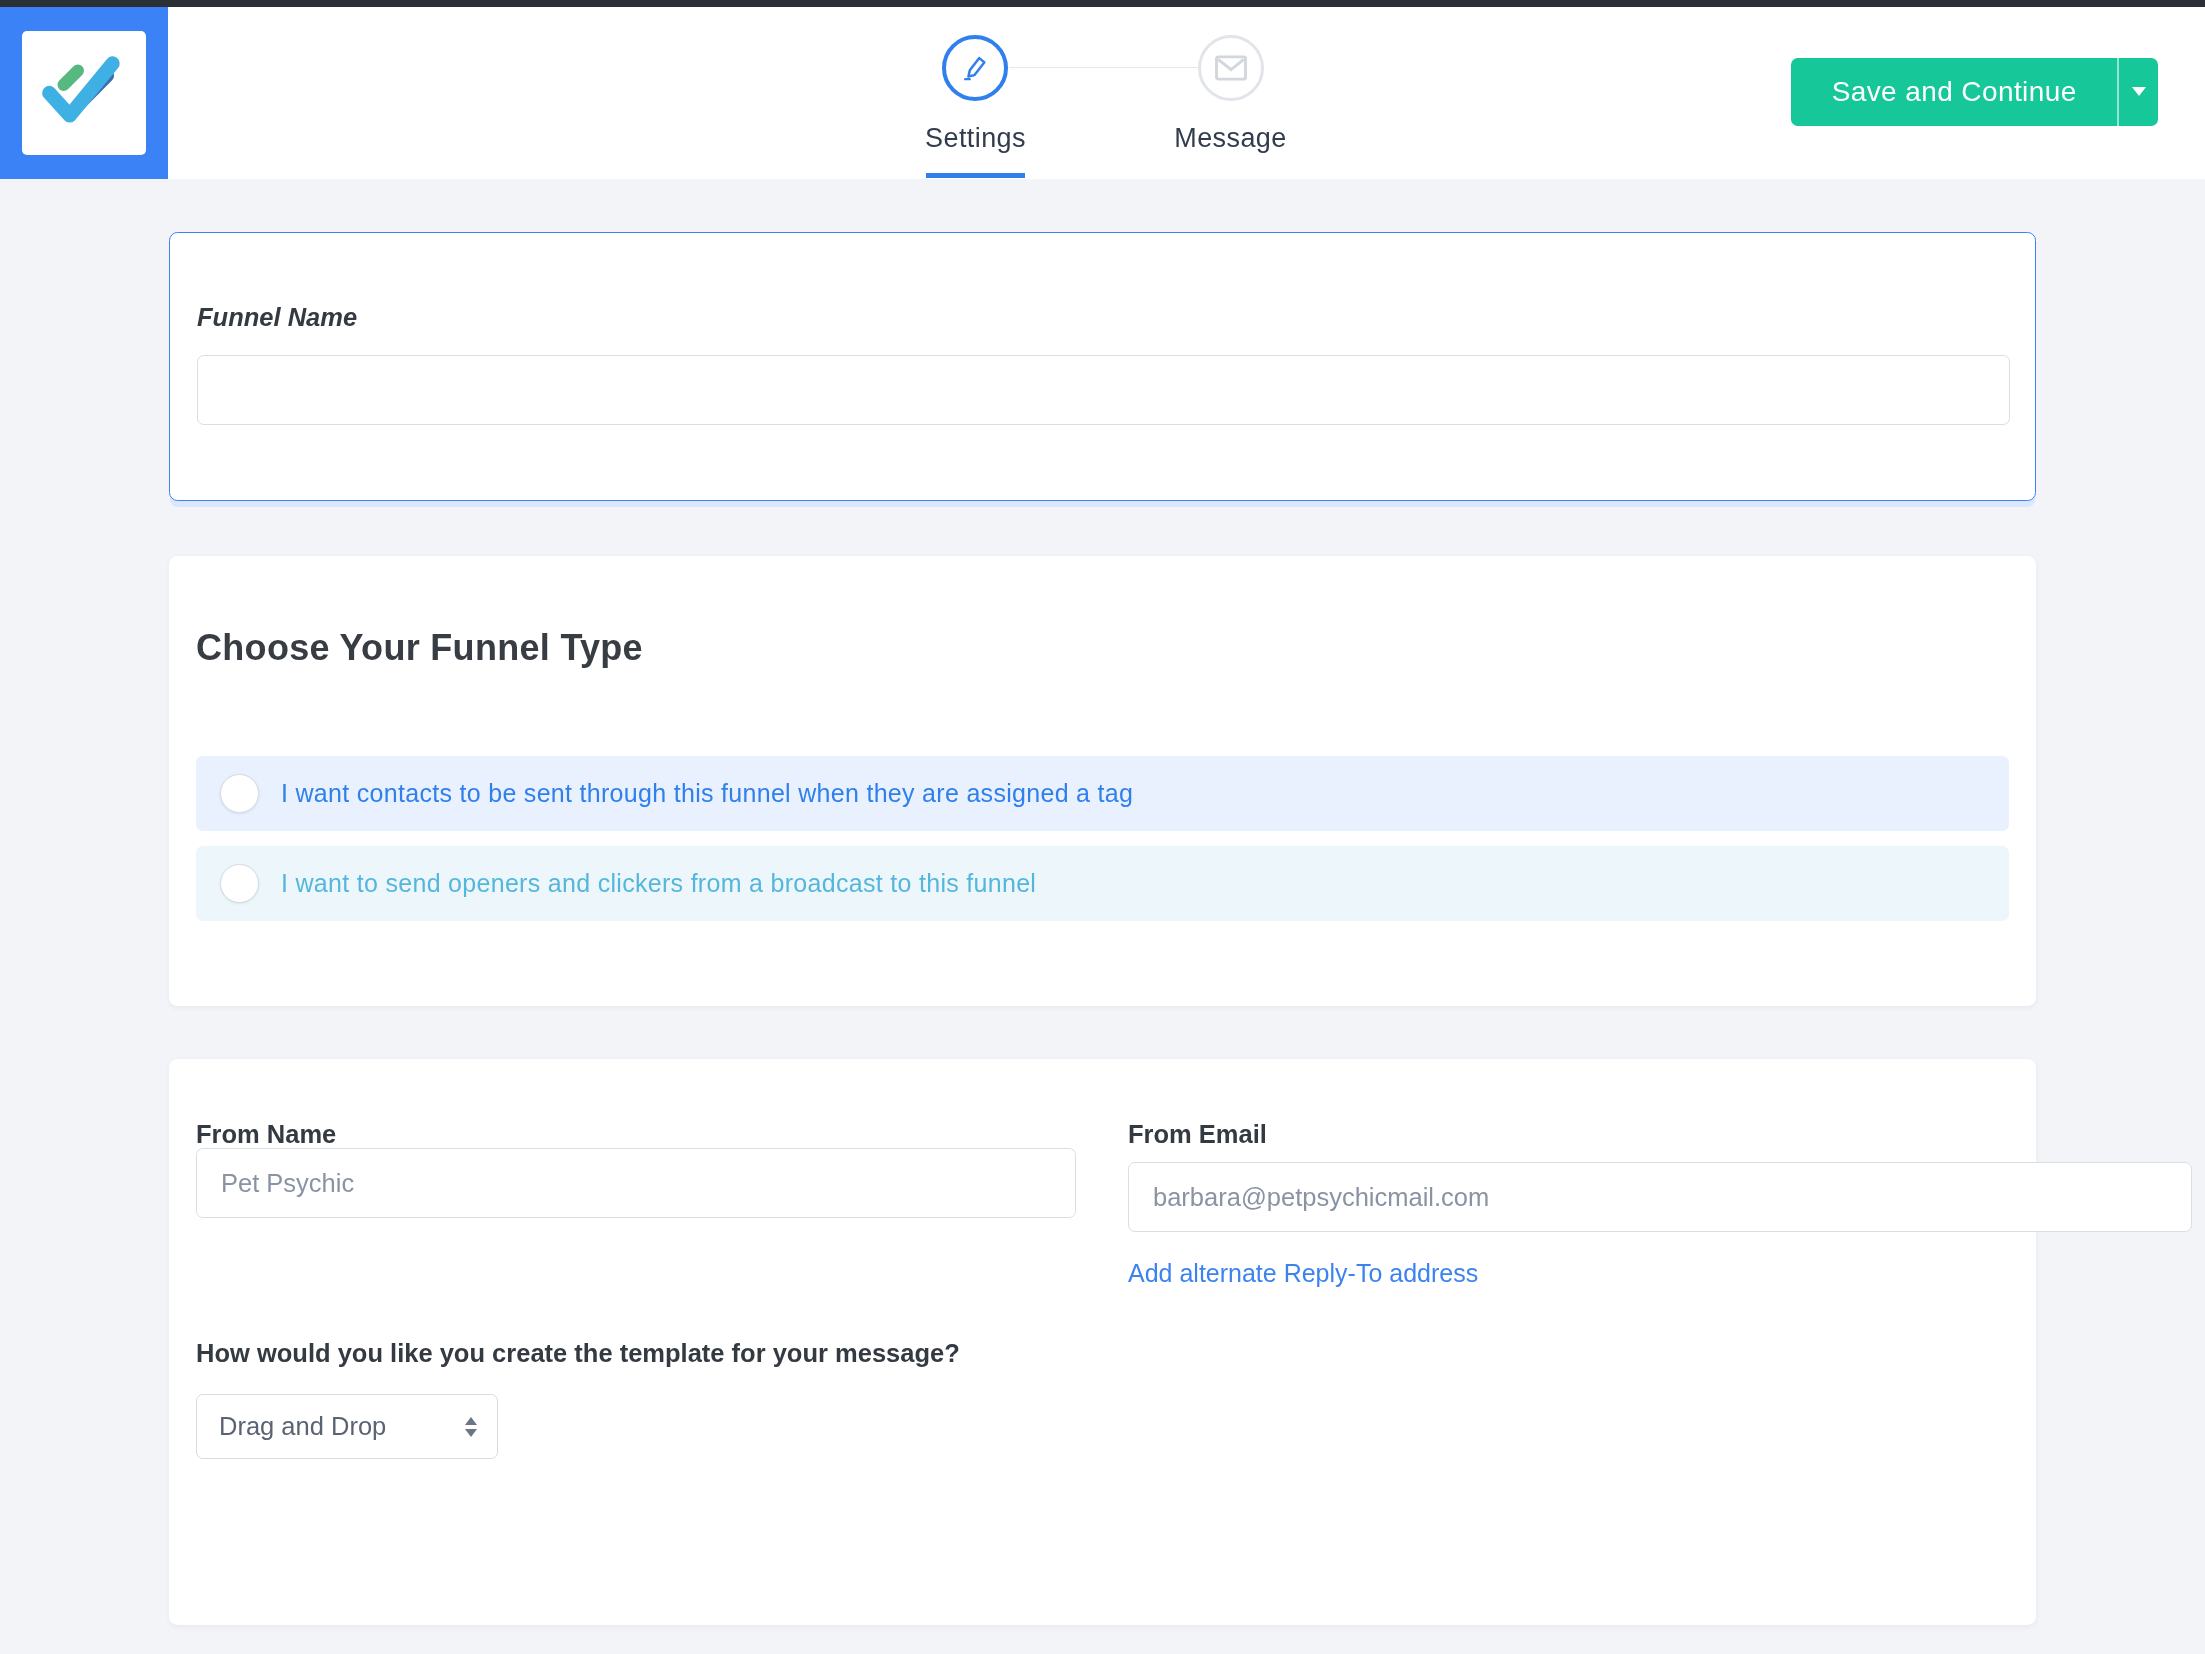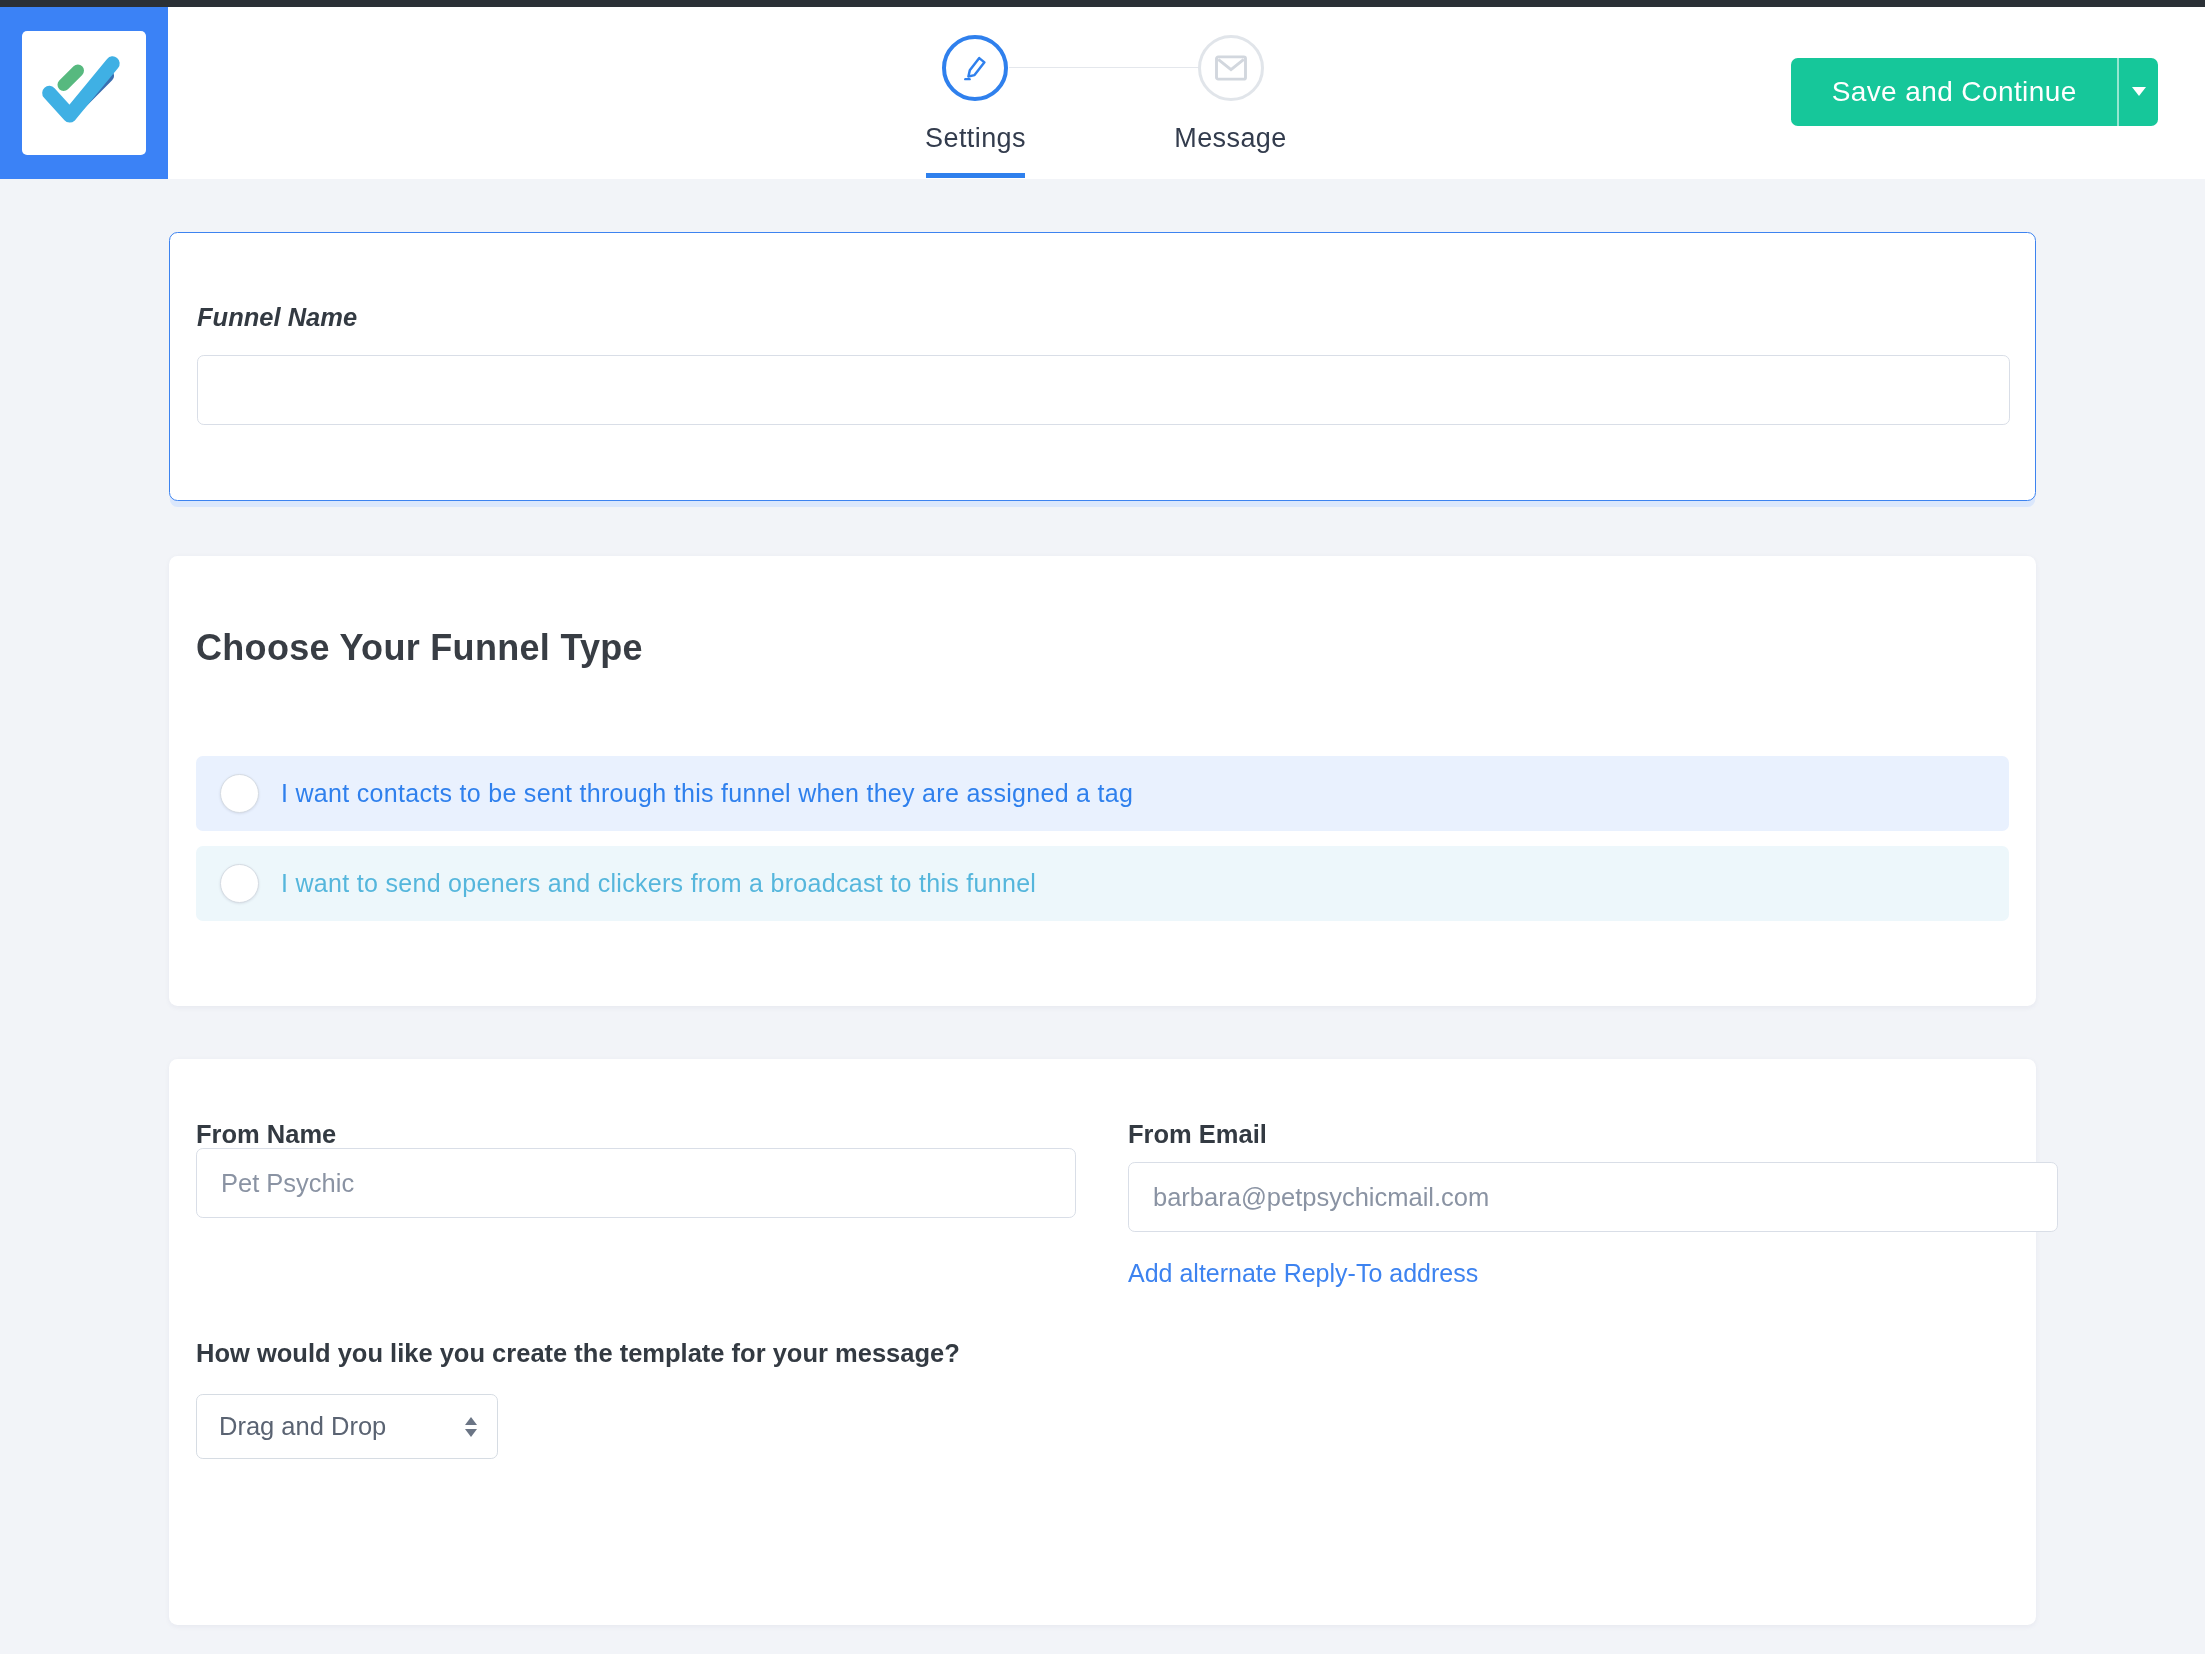--- a/index.html
+++ b/index.html
@@ -59,21 +59,21 @@
   .option-row.broadcast { top: 290px; background: #edf7fb; }
   .radio-circle { width: 39px; height: 39px; border-radius: 50%; background: #ffffff; border: 1.7px solid #d6dce3; margin-left: 24px; flex: none; box-shadow: 0 0.8px 2.5px rgba(40,50,80,0.12); }
   .option-text { margin-left: 22px; font-size: 25px; letter-spacing: 0.3px; }
   .option-row.tag .option-text { color: #2f80ed; }
   .option-row.broadcast .option-text { color: #55b6dc; }
 
   
   .lbl-from-name  { left: 27px;  top: 61px; }
   .lbl-from-email { left: 959px; top: 61px; }
   .inp-from-name  { left: 27px;  top: 89px; width: 880px; }
-  .inp-from-email { left: 959px; top: 103px; width: 930px; }
+  .inp-from-email { left: 959px; top: 103px; width: 1064px; }
   .reply-link { position: absolute; left: 959px; top: 200px; font-size: 25px; color: #3d83f0; cursor: pointer; }
   .template-question { position: absolute; left: 27px; top: 280px; font-size: 25.5px; font-weight: 700; color: #333a42; }
   .select-box { position: absolute; left: 27px; top: 335px; width: 302px; height: 65px; border: 1.7px solid #d6dce3; border-radius: 6.8px; background: #fff; display: flex; align-items: center; cursor: pointer; }
   .select-value { margin-left: 22px; font-size: 25.5px; color: #5a6372; }
   .select-arrows { position: absolute; right: 20.4px; top: 50%; transform: translateY(-50%); display: flex; flex-direction: column; align-items: center; gap: 4.2px; }
   .tri-up   { width: 0; height: 0; border-left: 6.8px solid transparent; border-right: 6.8px solid transparent; border-bottom: 8.5px solid #6b7585; }
   .tri-down { width: 0; height: 0; border-left: 6.8px solid transparent; border-right: 6.8px solid transparent; border-top: 8.5px solid #6b7585; }
   .template-hint { position: absolute; left: 27px; top: 413px; font-size: 25.5px; color: #828b98; letter-spacing: 0.2px; }
 </style>
 </head>

